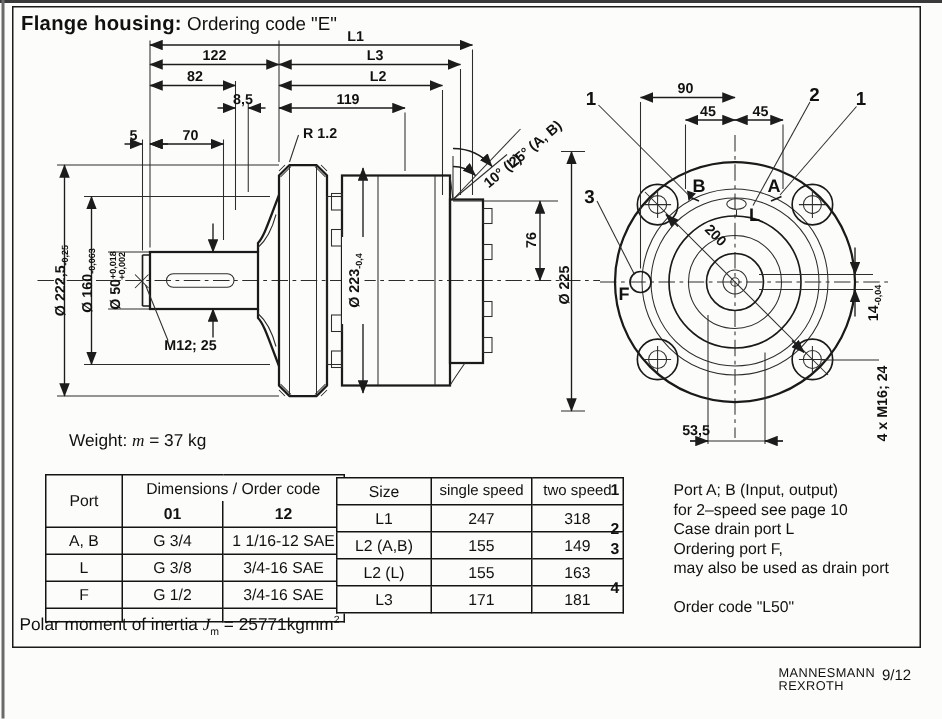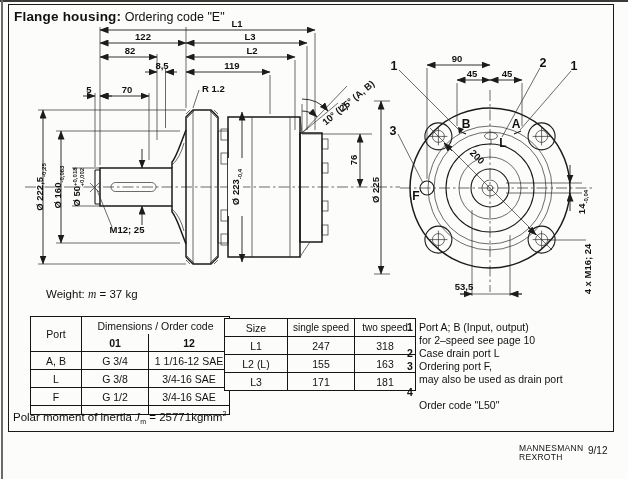--- a/index.html
+++ b/index.html
@@ -30,21 +30,21 @@
   table{border-collapse:collapse;position:absolute;background:#fcfcfa;}
   td{border:1px solid #141414;font-size:10.5px;text-align:center;padding:1px 2px;height:15px;}
   .ptable{left:30px;top:316px;}
   .ptable .dims{border-bottom:none;font-size:10.5px;}
   .ptable .sub{border-top:none;font-weight:700;}
   .ptable .empty td{height:6px;}
   .stable{left:224px;top:318px;}
   .notes{position:absolute;left:407px;top:321px;width:208px;font-size:10.5px;line-height:13px;}
   .note{display:flex;}
   .note .n{width:12px;font-weight:700;flex:none;}
-  .note .t{flex:1;}
+  .note .t{flex:1;margin-left:30px;}
   .logo{position:absolute;left:519px;top:444px;font-weight:400;font-size:8.5px;line-height:8.5px;letter-spacing:.3px;}
   .pagenum{position:absolute;left:588px;top:445px;font-size:10px;font-weight:500;}
 </style>
 </head>
 <body>
 
 <div class="scan-top"></div>
 <div class="scan-left"></div>
 <div class="frame"></div>
 
@@ -300,20 +300,25 @@
     <td style="width:58px">Size</td>
     <td style="width:62px;font-size:10px">single speed</td>
     <td style="width:56px;font-size:10px">two speed</td>
   </tr>
   <tr>
     <td>L1</td>
     <td>247</td>
     <td>318</td>
   </tr>
   <tr>
+    <td>L2 (A,B)</td>
+    <td>155</td>
+    <td>149</td>
+  </tr>
+  <tr>
     <td>L2 (L)</td>
     <td>155</td>
     <td>163</td>
   </tr>
   <tr>
     <td>L3</td>
     <td>171</td>
     <td>181</td>
   </tr>
 </tbody>

